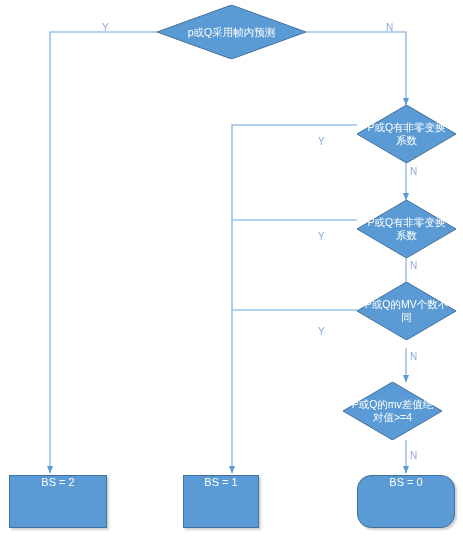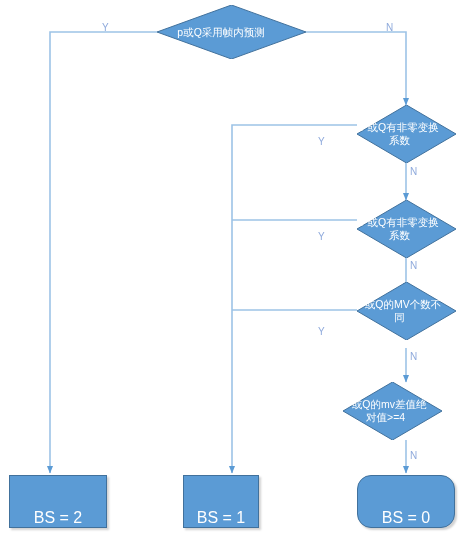--- a/index.html
+++ b/index.html
@@ -27,30 +27,31 @@
   }
   .node {
     position: absolute;
     box-sizing: border-box;
   }
   
   .rect {
     background: #5B9BD5;
     border: 1px solid #41719C;
     display: flex;
-    align-items: flex-end;
+    align-items: flex-start;
     justify-content: center;
     color: #ffffff;
-    font-size: 16px;
+    font-size: 11px;
     box-shadow: 2px 2px 2px rgba(0,0,0,0.18);
   }
   
   .diamond {
     display: flex;
     align-items: center;
+    justify-content: center;
   }
   .diamond .dshape {
     position: absolute;
     left: 0;
     top: 0;
     width: 100%;
     height: 100%;
   }
   .diamond .dlabel {
     position: relative;

